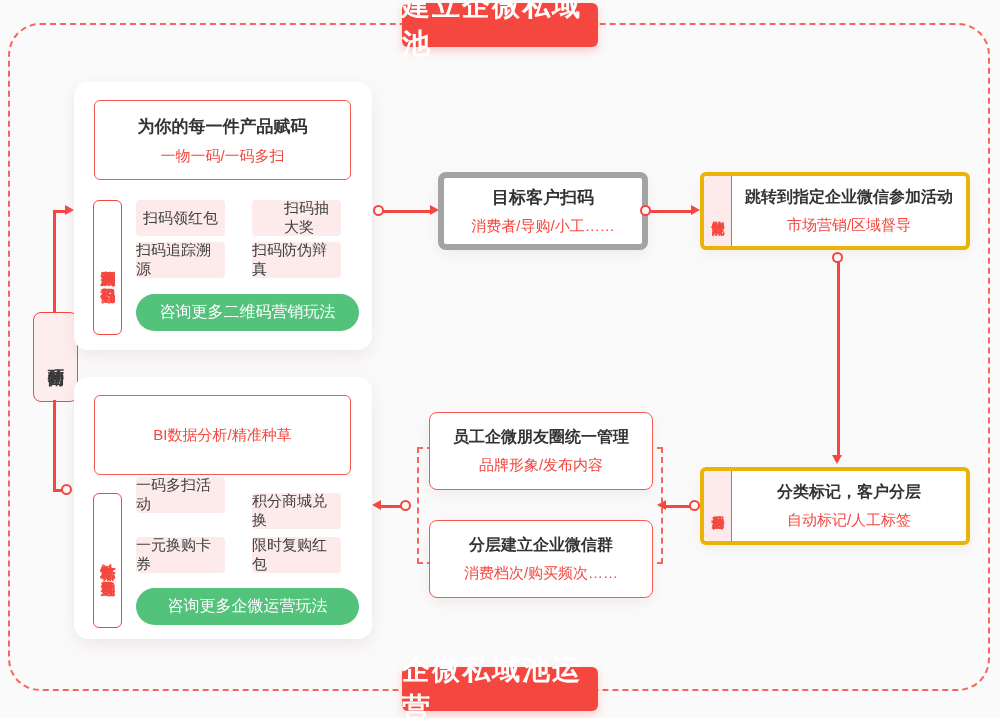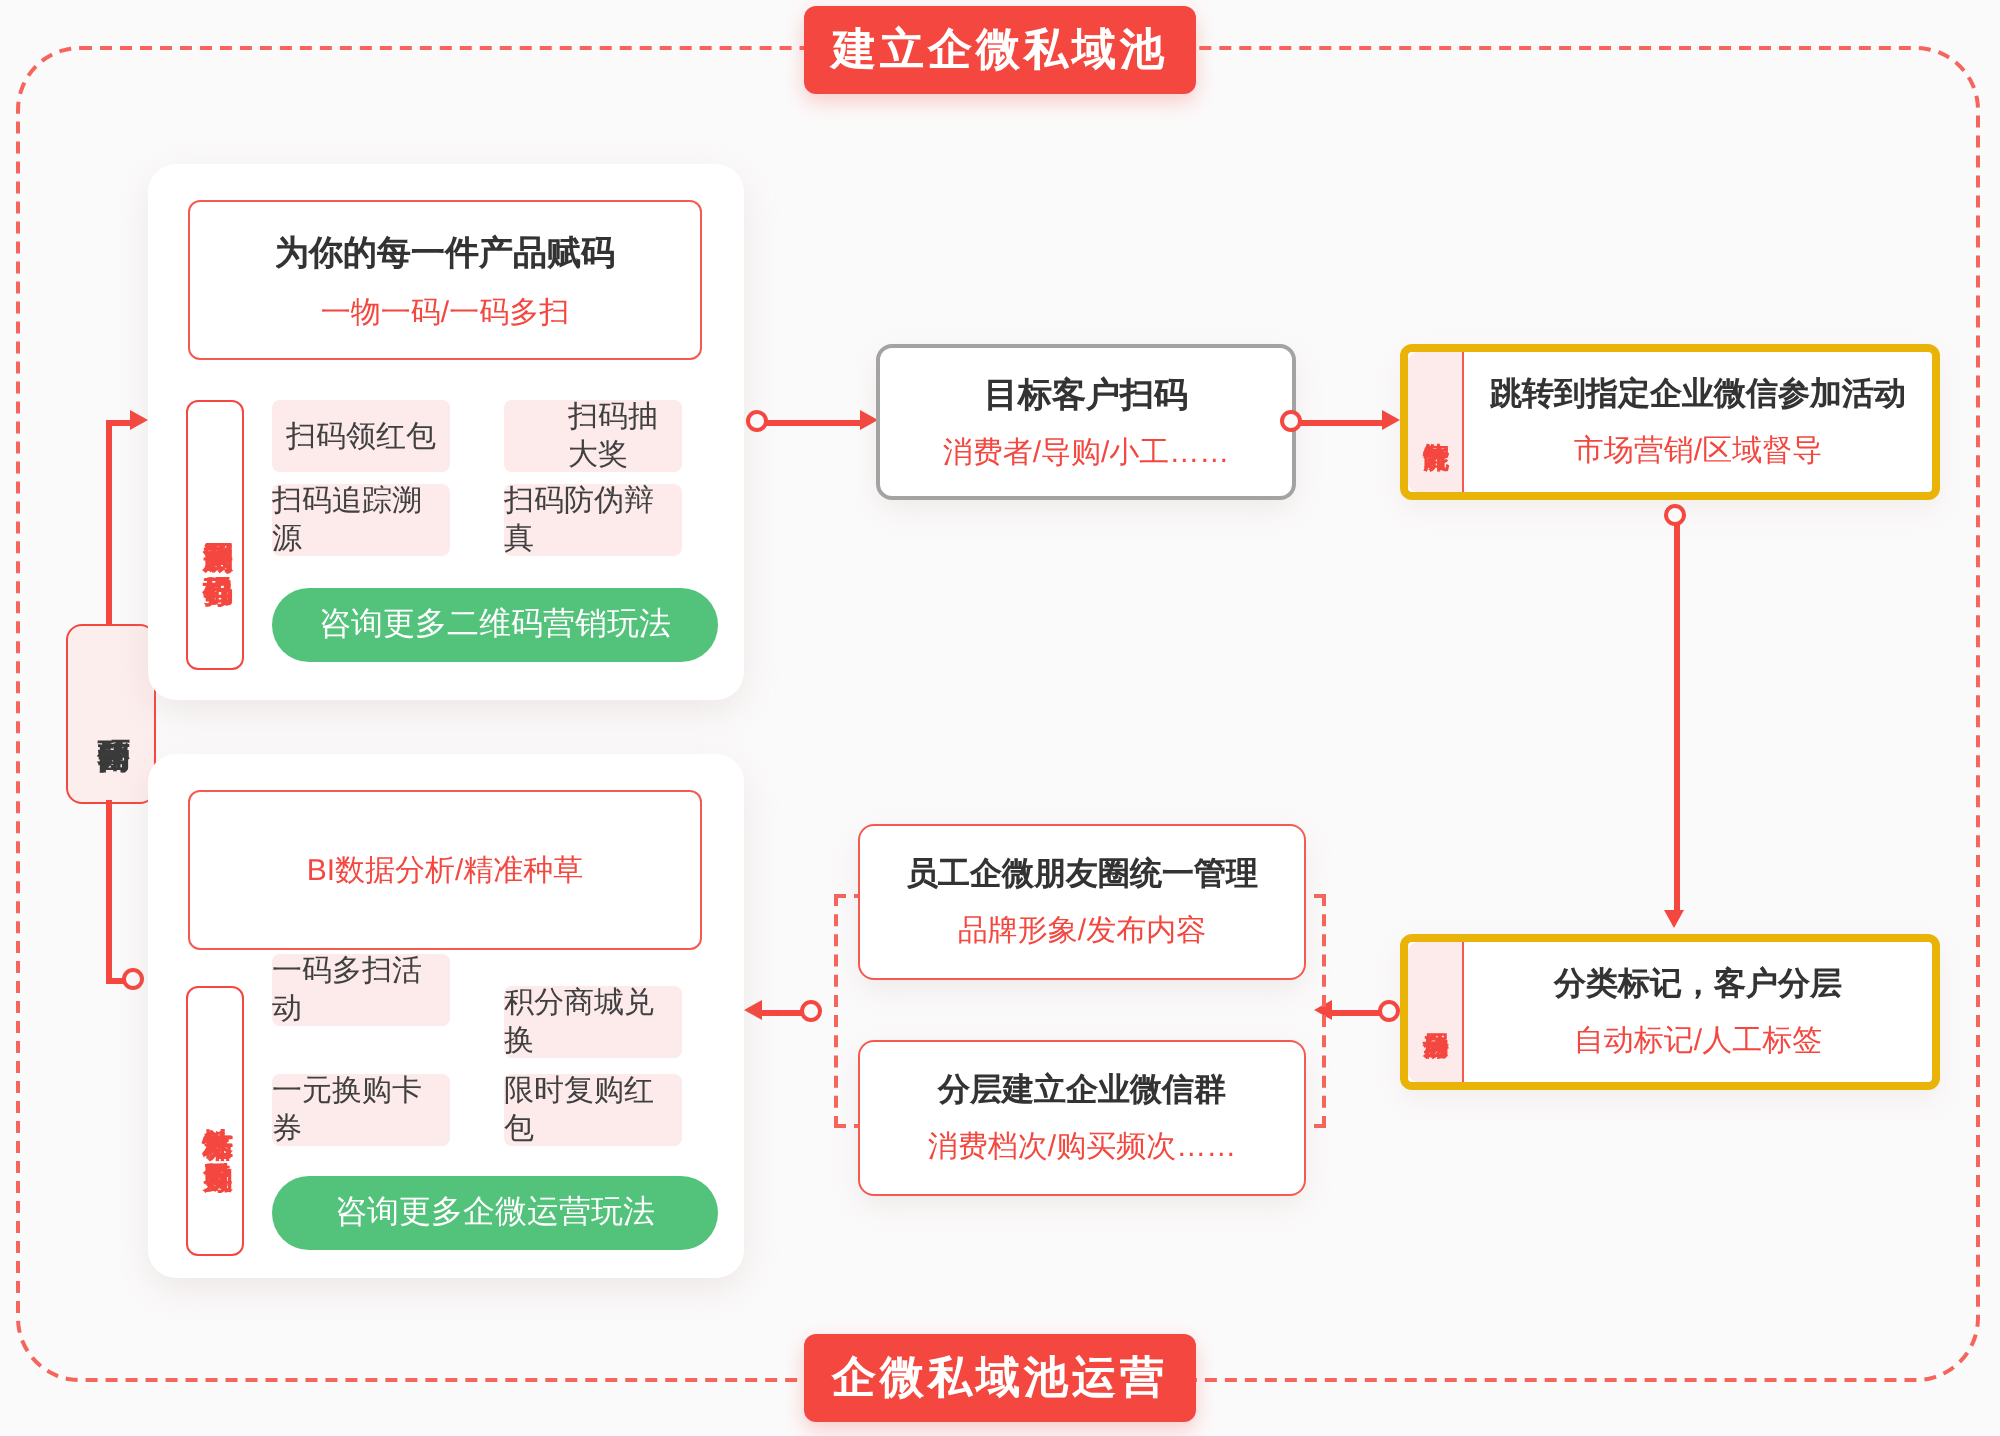--- a/index.html
+++ b/index.html
@@ -10,21 +10,21 @@
     font-family:"Liberation Sans","DejaVu Sans",sans-serif;
     color:#333;
   }
   .dashed-frame {
     position:absolute; left:8px; top:23px; width:982px; height:668px;
     border:2px dashed #f6655c; border-radius:32px;
   }
   .badge {
     position:absolute; left:402px; width:196px; height:44px;
     background:#f4473f; border-radius:6px; color:#fff;
-    font-size:22px; font-weight:bold; letter-spacing:2px;
+    font-size:28px; font-weight:bold; letter-spacing:2px;
     display:flex; align-items:center; justify-content:center;
     box-shadow:0 4px 10px rgba(244,71,63,.25);
   }
   .badge.top { top:3px; }
   .badge.bottom { top:667px; }
 
   .card {
     position:absolute; background:#fff; border-radius:14px;
     box-shadow:0 6px 18px rgba(180,150,150,.18);
   }
@@ -55,21 +55,21 @@
     display:flex; align-items:center; justify-content:center;
   }
   .cta {
     position:absolute; left:62px; width:223px; height:37px;
     background:#53c27b; border-radius:19px; color:#fff; font-size:16px;
     display:flex; align-items:center; justify-content:center;
     cursor:pointer;
   }
 
   .node {
-    position:absolute; background:#fff; border:2px solid #a3a3a3; border-radius:8px;
+    position:absolute; background:#fff; border:6px solid #a3a3a3; border-radius:8px;
     box-shadow:0 5px 14px rgba(180,150,150,.15);
     display:flex; flex-direction:column; align-items:center; justify-content:center; gap:8px;
   }
   .node-title { font-size:17px; font-weight:bold; color:#333; }
   .node-sub { font-size:15px; color:#f4473f; }
   .scan { left:438px; top:172px; width:210px; height:78px; }
 
   .strip-node {
     position:absolute; background:#fff; border:4px solid #eab308; border-radius:6px;
     display:flex; box-shadow:0 5px 14px rgba(180,150,150,.12);

